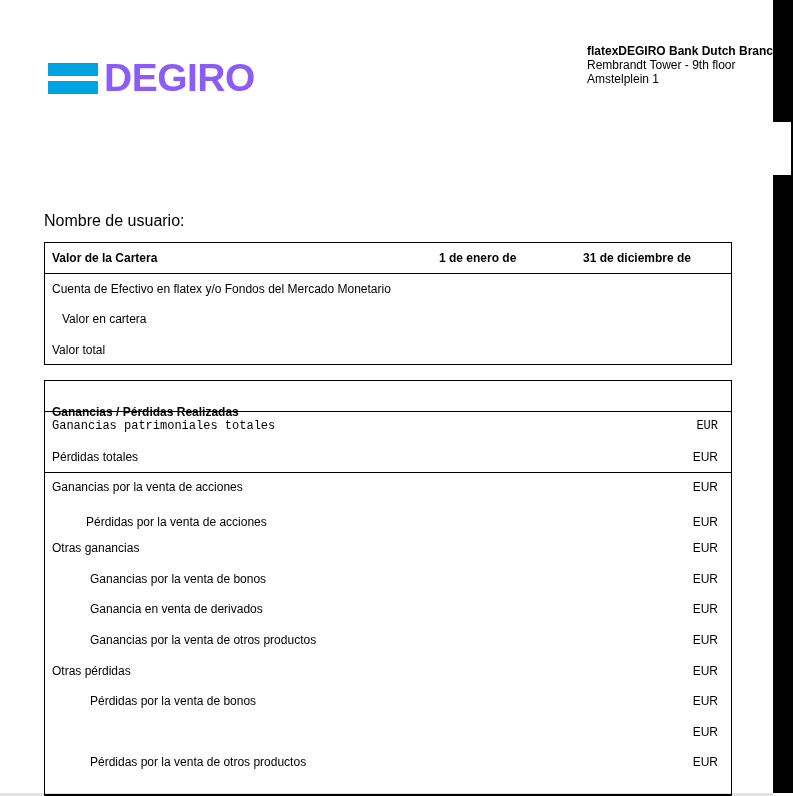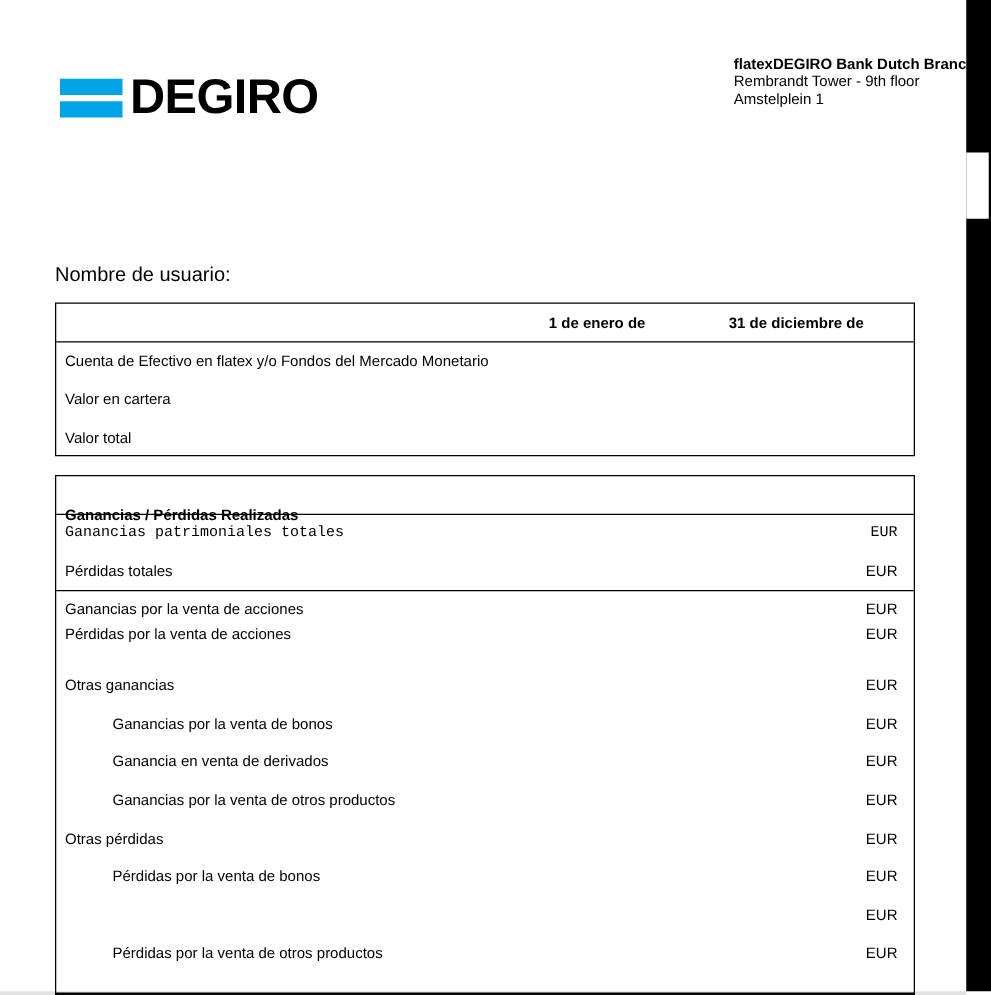--- a/index.html
+++ b/index.html
@@ -37,21 +37,21 @@
       background: #00a3e4;
     }
     .logo-bars .bar.top { top: 1px; }
     .logo-bars .bar.bottom { top: 19px; }
     .logo-text {
       font-family: "Liberation Sans", sans-serif;
       font-weight: bold;
       font-size: 39px;
       letter-spacing: -0.5px;
       line-height: 32px;
-      color: #000000;
+      color: #8b5cf6;
     }
     .address {
       position: absolute;
       left: 587px;
       top: 44px;
       font-size: 12px;
       line-height: 14px;
       white-space: nowrap;
     }
     .address .bold { font-weight: bold; }
@@ -145,28 +145,29 @@
 </div>
 
 <div class="right-bar"></div>
 <div class="right-bar-notch"></div>
 <div class="bottom-strip"></div>
 
 <div class="username-label">Nombre de usuario:</div>
 
 <div class="box box1">
   <div class="row hdr" style="top:0px;">
+    <span class="label">Valor de la Cartera</span>
     <span class="col1">1 de enero de</span>
     <span class="col2">31 de diciembre de</span>
   </div>
   <div class="divider" style="top:30px;"></div>
   <div class="row" style="top:31px;">
     <span class="label">Cuenta de Efectivo en flatex y/o Fondos del Mercado Monetario</span>
   </div>
-  <div class="row" style="top:61px;">
+  <div class="row" style="top:61px;margin-left:10px;">
     <span class="label">Valor en cartera</span>
   </div>
   <div class="row" style="top:92px;">
     <span class="label">Valor total</span>
   </div>
 </div>
 
 <div class="box box2">
   <div class="row hdr" style="top:16px;">
     <span class="label">Ganancias / Pérdidas Realizadas</span>
@@ -180,21 +181,21 @@
   <div class="row" style="top:61px;">
     <span class="label">Pérdidas totales</span>
     <span class="cur">EUR</span>
   </div>
   <div class="divider" style="top:91px;"></div>
 
   <div class="row" style="top:91px;">
     <span class="label">Ganancias por la venta de acciones</span>
     <span class="cur">EUR</span>
   </div>
-  <div class="row" style="top:111px;">
+  <div class="row" style="top:126px;margin-left:34px;">
     <span class="label">Pérdidas por la venta de acciones</span>
     <span class="cur">EUR</span>
   </div>
   <div class="row" style="top:152px;">
     <span class="label">Otras ganancias</span>
     <span class="cur">EUR</span>
   </div>
   <div class="row" style="top:183px;">
     <span class="label indent">Ganancias por la venta de bonos</span>
     <span class="cur">EUR</span>

